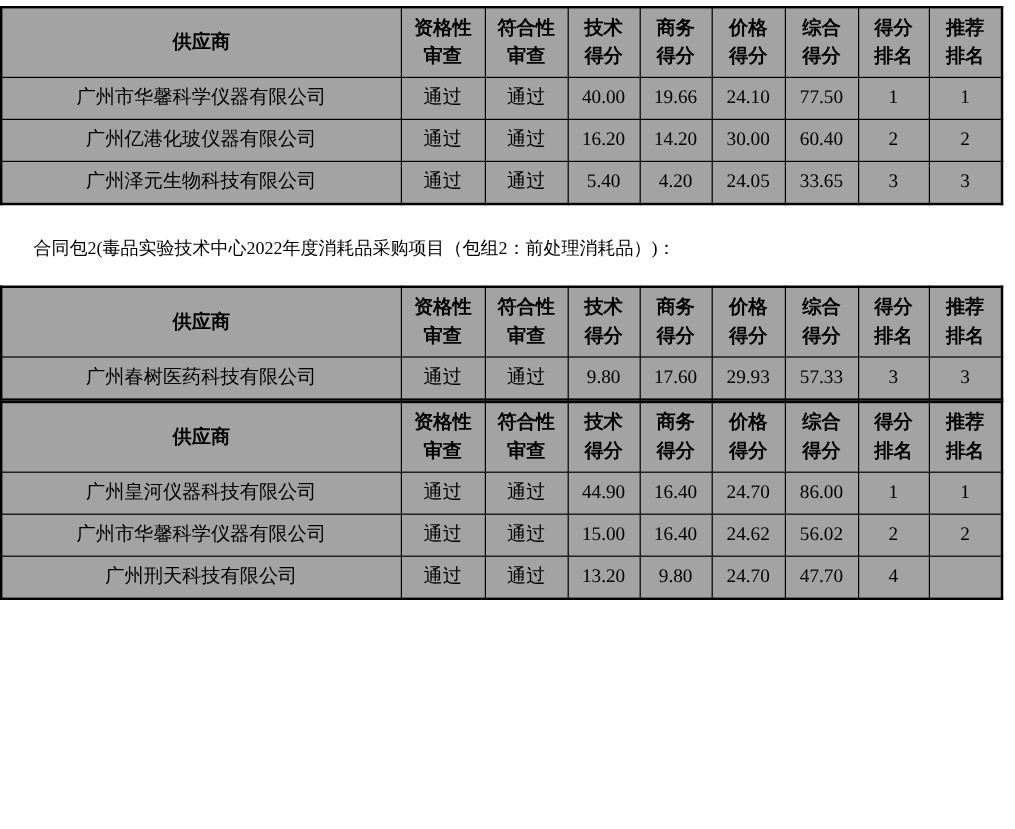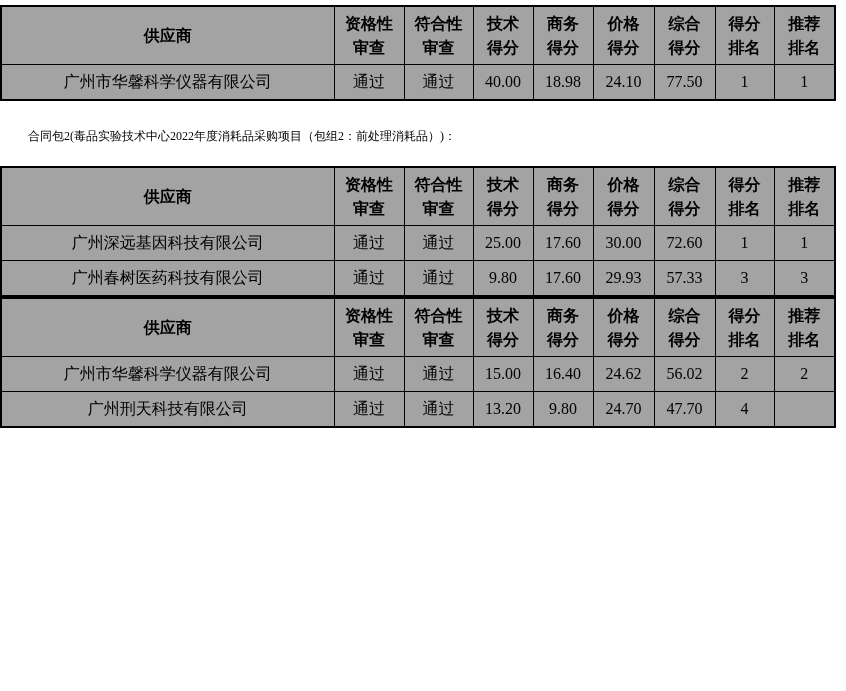--- a/index.html
+++ b/index.html
@@ -28,21 +28,21 @@
     overflow: hidden;
   }
   .score-table th {
     font-weight: bold;
     white-space: pre-line;
     height: 57px;
     line-height: 24px;
   }
   .score-table td { height: 34px; line-height: 1.2; }
   .section-title {
-    font-size: 12px;
+    font-size: 15px;
     font-weight: normal;
     margin: 27px 0 21px 28px;
     color: #000000;
   }
   col.c-supplier { width: 333px; }
   col.c-qual  { width: 70px; }
   col.c-comp  { width: 69px; }
   col.c-tech  { width: 60px; }
   col.c-biz   { width: 60px; }
   col.c-price { width: 61px; }
@@ -85,25 +85,47 @@
       <th>得分
 排名</th>
       <th>推荐
 排名</th>
     </tr>
     <tr>
       <td>广州市华馨科学仪器有限公司</td>
       <td>通过</td>
       <td>通过</td>
       <td>40.00</td>
-      <td>18.98</td>
+      <td>19.66</td>
       <td>24.10</td>
       <td>77.50</td>
       <td>1</td>
       <td>1</td>
+    </tr>
+    <tr>
+      <td>广州亿港化玻仪器有限公司</td>
+      <td>通过</td>
+      <td>通过</td>
+      <td>16.20</td>
+      <td>14.20</td>
+      <td>30.00</td>
+      <td>60.40</td>
+      <td>2</td>
+      <td>2</td>
+    </tr>
+    <tr>
+      <td>广州泽元生物科技有限公司</td>
+      <td>通过</td>
+      <td>通过</td>
+      <td>5.40</td>
+      <td>4.20</td>
+      <td>24.05</td>
+      <td>33.65</td>
+      <td>3</td>
+      <td>3</td>
     </tr>
   </tbody>
     </table>
 
   <div class="section-title">合同包2(毒品实验技术中心2022年度消耗品采购项目（包组2：前处理消耗品）)：</div>
 
   <table class="score-table">
     <colgroup>
       <col class="c-supplier">
         <col class="c-qual">
@@ -129,31 +151,20 @@
       <th>价格
 得分</th>
       <th>综合
 得分</th>
       <th>得分
 排名</th>
       <th>推荐
 排名</th>
     </tr>
     <tr>
-      <td>广州深远基因科技有限公司</td>
-      <td>通过</td>
-      <td>通过</td>
-      <td>25.00</td>
-      <td>17.60</td>
-      <td>30.00</td>
-      <td>72.60</td>
-      <td>1</td>
-      <td>1</td>
-    </tr>
-    <tr>
       <td>广州春树医药科技有限公司</td>
       <td>通过</td>
       <td>通过</td>
       <td>9.80</td>
       <td>17.60</td>
       <td>29.93</td>
       <td>57.33</td>
       <td>3</td>
       <td>3</td>
     </tr>
@@ -187,20 +198,31 @@
       <th>价格
 得分</th>
       <th>综合
 得分</th>
       <th>得分
 排名</th>
       <th>推荐
 排名</th>
     </tr>
     <tr>
+      <td>广州皇河仪器科技有限公司</td>
+      <td>通过</td>
+      <td>通过</td>
+      <td>44.90</td>
+      <td>16.40</td>
+      <td>24.70</td>
+      <td>86.00</td>
+      <td>1</td>
+      <td>1</td>
+    </tr>
+    <tr>
       <td>广州市华馨科学仪器有限公司</td>
       <td>通过</td>
       <td>通过</td>
       <td>15.00</td>
       <td>16.40</td>
       <td>24.62</td>
       <td>56.02</td>
       <td>2</td>
       <td>2</td>
     </tr>

